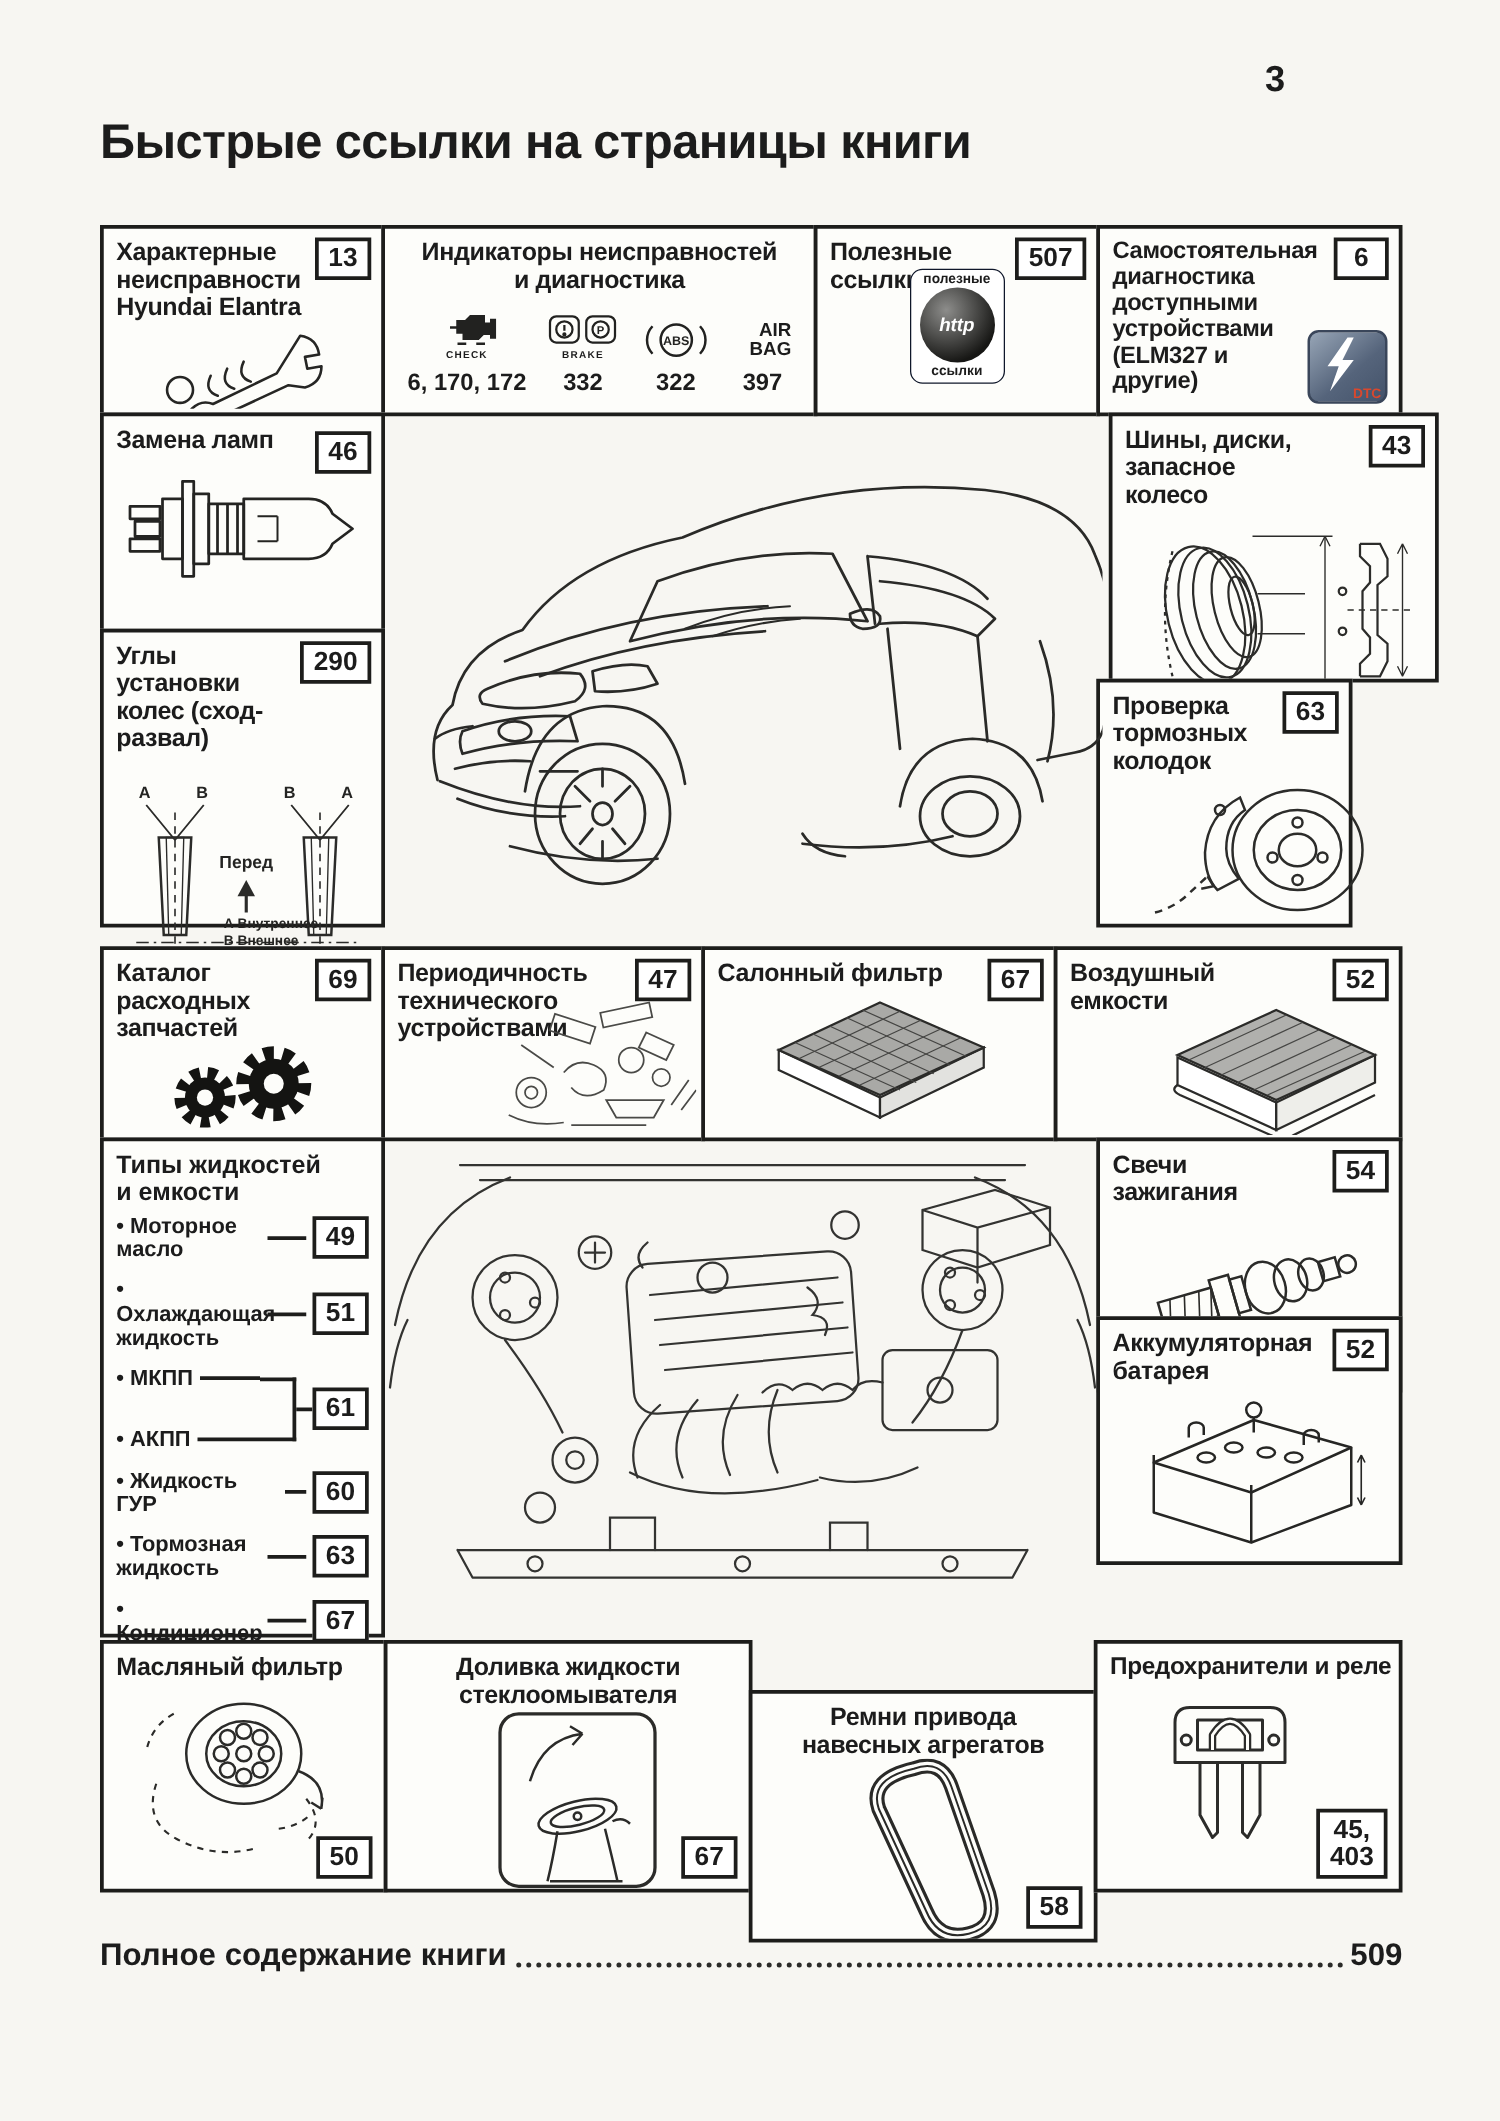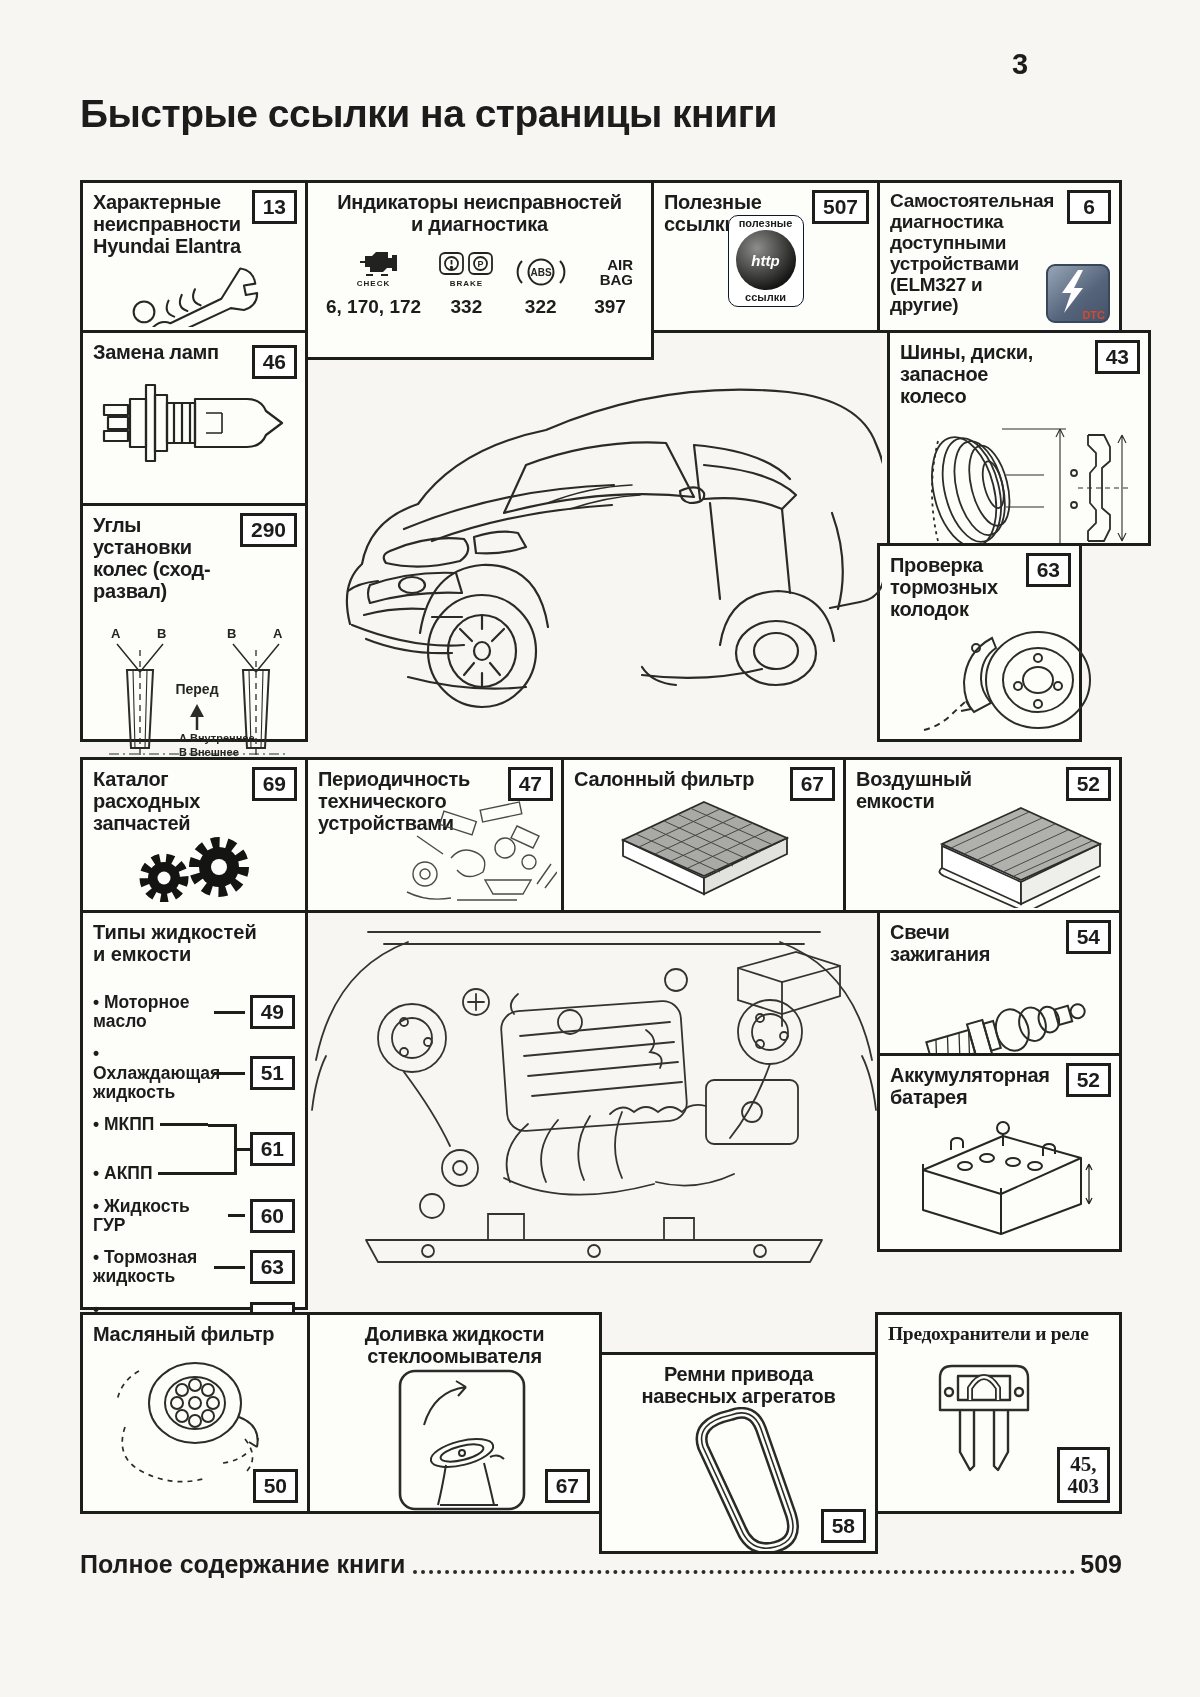--- a/index.html
+++ b/index.html
@@ -25,21 +25,21 @@
   .links-icon{position:absolute;left:50%;top:32px;transform:translateX(-50%);
     border:1px solid #0f172a;border-radius:10px;padding:1px 7px 3px 7px;text-align:center;background:#fff;}
   .li-word{font-size:11px;font-weight:bold;}
   .li-globe{width:60px;height:60px;border-radius:50%;margin:1px auto;
     background:radial-gradient(circle at 35% 30%,#8d8d8b,#161614 74%);
     display:flex;align-items:center;justify-content:center;}
   .li-globe span{color:#fff;font-weight:bold;font-style:italic;font-size:15px;}
   .dtc-icon{position:absolute;right:9px;bottom:7px;width:60px;height:55px;border-radius:9px;
     background:linear-gradient(140deg,#97a5b6,#55647b 58%,#44536a);border:2px solid #3a465a;}
   .dtc-label{position:absolute;right:3px;bottom:0px;font-size:11px;font-weight:bold;color:#d8482e;}
-  .fl-head{font-weight:bold;font-size:20px;line-height:1.12;max-width:170px;margin-bottom:27px;}
+  .fl-head{font-weight:bold;font-size:20px;line-height:1.12;max-width:170px;margin-bottom:5px;}
   .fl-row,.fl-grp{display:flex;align-items:center;margin-bottom:13px;}
   .fl-label{font-weight:bold;font-size:17.5px;line-height:1.1;max-width:116px;}
   .fl-label::before{content:"• ";}
   .fl-line{flex:1;border-top:3px solid #1d1d1b;margin:0 5px;min-width:12px;}
   .fl-grp-l{flex:1;display:flex;flex-direction:column;gap:30px;}
   .fl-grp-l .g-item{display:flex;align-items:center;}
   .fl-grp-l .g-item::after{content:"";flex:1;border-top:3px solid #1d1d1b;margin-left:6px;}
   .fl-brk{width:26px;align-self:stretch;border:3px solid #1d1d1b;border-left:none;margin:9px 0;}
   .fl-stub{width:13px;border-top:3px solid #1d1d1b;}
   .footer{position:absolute;left:80px;top:1550px;width:1042px;display:flex;align-items:flex-end;}
@@ -60,21 +60,21 @@
     <span class="badge tr">13</span>
     <svg width="156" height="66" viewBox="0 0 158 70" style="margin:4px auto 0;">
       <g stroke="#262624" stroke-width="2.2" fill="none" stroke-linecap="round" stroke-linejoin="round">
         <path d="M128,8 q14,2 16,16 l-12,2 2,10 12,-2 q0,14 -14,18 l-14,-2 -56,26 q4,12 -6,18 q-12,6 -20,-4 q-8,-10 0,-20 q8,-8 18,-4 l54,-26 z"></path>
         <circle cx="26" cy="54" r="11"></circle>
         <path d="M52,42 q-6,13 6,17 M66,36 q-6,13 6,17 M80,30 q-6,13 6,17"></path>
       </g>
     </svg>
   </div>
 
-  <div class="cell" style="left:305px;top:180px;width:349px;height:180px;">
+  <div class="cell" style="left:305px;top:180px;width:349px;height:153px;">
     <div class="cell-title center-title" style="max-width:290px;">Индикаторы неисправностей и диагностика</div>
     <div class="ind-row">
       <div class="ind-col">
         <svg width="46" height="28" viewBox="0 0 46 28">
           <path fill="#222220" d="M9,12 h5 v-5 h7 l4,-4 h12 v6 h4 v-3 h5 v16 h-5 v-3 h-5 l-4,4 h-13 v-5 h-5 v-4 h-5 z"></path>
           <path stroke="#222220" stroke-width="2" d="M15,26 h7 M30,26 h7"></path>
         </svg>
         <div class="ind-cap">CHECK</div>
         <div class="ind-pages">6, 170, 172</div>
       </div>
@@ -495,21 +495,21 @@
   <div class="cell" style="left:599px;top:1312px;width:279px;height:202px;margin-top:40px;">
     <div class="cell-title center-title" style="max-width:210px;">Ремни привода навесных агрегатов</div>
     <svg width="200" height="144" viewBox="0 0 200 144" style="margin:0 auto;">
       <path d="M92,8 q22,-8 30,14 l30,86 q8,26 -16,32 q-24,6 -34,-18 L64,40 q-8,-24 28,-32 z" stroke="#2a2a28" stroke-width="12" fill="none" stroke-linejoin="round"></path>
       <path d="M92,8 q22,-8 30,14 l30,86 q8,26 -16,32 q-24,6 -34,-18 L64,40 q-8,-24 28,-32 z" stroke="#fdfdfa" stroke-width="7" fill="none" stroke-linejoin="round"></path>
       <path d="M92,8 q22,-8 30,14 l30,86 q8,26 -16,32 q-24,6 -34,-18 L64,40 q-8,-24 28,-32 z" stroke="#2a2a28" stroke-width="1.6" fill="none" stroke-linejoin="round"></path>
     </svg>
     <span class="badge br">58</span>
   </div>
 
-  <div class="cell" style="left:875px;top:1312px;width:247px;height:202px;font-family:Liberation Serif, serif;">
+  <div class="cell" style="left:875px;top:1312px;width:247px;height:202px;">
     <div class="cell-title" style="font-size:19.5px;white-space:nowrap;">Предохранители и реле</div>
     <svg width="150" height="138" viewBox="0 0 150 138" style="margin:4px 0 0 24px;">
       <g stroke="#2c2c2a" stroke-width="2.4" fill="none" stroke-linejoin="round">
         <path d="M28,62 v-32 q0,-12 12,-12 h64 q12,0 12,12 v32 z"></path>
         <rect x="46" y="28" width="52" height="24"></rect>
         <circle cx="37" cy="44" r="4"></circle>
           <circle cx="107" cy="44" r="4"></circle>
         <path d="M58,52 v-12 q14,-22 28,0 v12" stroke-width="6"></path>
         <path d="M58,52 v-12 q14,-22 28,0 v12" stroke="#fdfdfa" stroke-width="2.4"></path>
         <path d="M48,62 V104 L58,122 L62,118 V62"></path>

